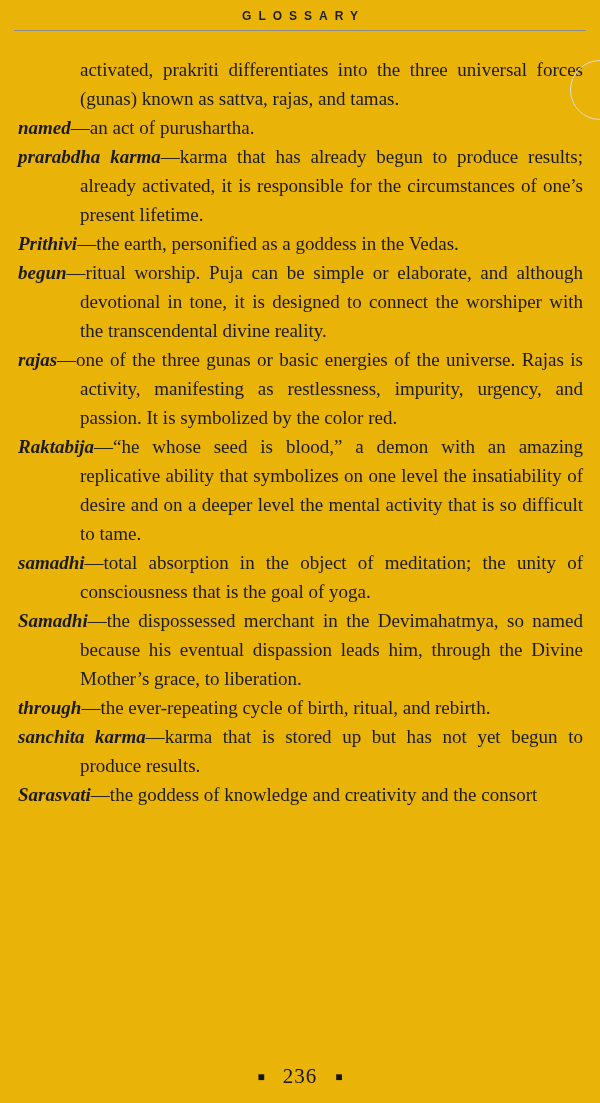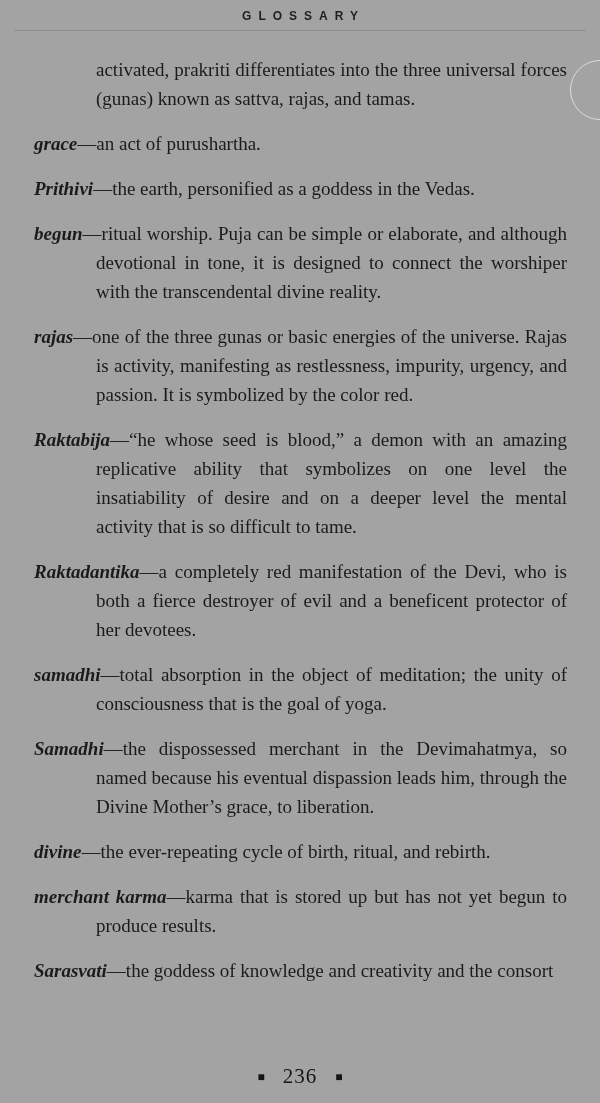--- a/index.html
+++ b/index.html
@@ -1,20 +1,20 @@
 <!DOCTYPE html>
 <html><head>
 <meta charset="utf-8">
 <style>
   html, body { margin: 0; padding: 0; }
   .page {
     position: relative;
     width: 600px;
     height: 1103px;
-    background: #a3a3a3;
+    background: #eab308;
     font-family: "Liberation Serif", serif;
     color: #1b1b1b;
     overflow: hidden;
     box-sizing: border-box;
   }
   .running-head {
     padding-top: 9px;
     text-align: center;
     font-family: "Liberation Sans", sans-serif;
     font-size: 12px;
@@ -37,21 +37,21 @@
     border: 1.5px solid #dcdcd8;
     border-radius: 50%;
     background: transparent;
   }
   .text-block {
     margin: 24px 17px 0 18px;
     font-size: 19px;
     line-height: 29px;
   }
   .entry {
-    margin: 16px;
+    margin: 0;
     padding-left: 62px;
     text-indent: -62px;
     text-align: justify;
   }
   .entry.continuation {
     text-indent: 0;
   }
   .term {
     font-weight: bold;
     font-style: italic;
@@ -84,42 +84,42 @@
 <div class="page">
 
   <div class="running-head">GLOSSARY</div>
   <div class="head-rule"></div>
   <div class="scan-curl"></div>
 
   <div class="text-block">
 
     <p class="entry continuation"><span>activated, prakriti differentiates into the three universal forces (gunas) known as sattva, rajas, and tamas.</span></p>
 
-    <p class="entry"><span class="term">grace</span><span class="dash">—</span><span class="def">an act of purushartha.</span></p>
+    <p class="entry"><span class="term">named</span><span class="dash">—</span><span class="def">an act of purushartha.</span></p>
 
+    <p class="entry"><span class="term">prarabdha karma</span><span class="dash">—</span><span class="def">karma that has already begun to produce results; already activated, it is responsible for the circumstances of one’s present lifetime.</span></p>
 
     <p class="entry"><span class="term">Prithivi</span><span class="dash">—</span><span class="def">the earth, personified as a goddess in the Vedas.</span></p>
 
     <p class="entry"><span class="term">begun</span><span class="dash">—</span><span class="def">ritual worship. Puja can be simple or elaborate, and although devotional in tone, it is designed to connect the worshiper with the transcendental divine reality.</span></p>
 
 
     <p class="entry"><span class="term">rajas</span><span class="dash">—</span><span class="def">one of the three gunas or basic energies of the universe. Rajas is activity, manifesting as restlessness, impurity, urgency, and passion. It is symbolized by the color red.</span></p>
 
     <p class="entry"><span class="term">Raktabija</span><span class="dash">—</span><span class="def">“he whose seed is blood,” a demon with an amazing replicative ability that symbolizes on one level the insatiability of desire and on a deeper level the mental activity that is so difficult to tame.</span></p>
 
-    <p class="entry"><span class="term">Raktadantika</span><span class="dash">—</span><span class="def">a completely red manifestation of the Devi, who is both a fierce destroyer of evil and a beneficent protector of her devotees.</span></p>
 
 
     <p class="entry"><span class="term">samadhi</span><span class="dash">—</span><span class="def">total absorption in the object of meditation; the unity of consciousness that is the goal of yoga.</span></p>
 
     <p class="entry"><span class="term">Samadhi</span><span class="dash">—</span><span class="def">the dispossessed merchant in the Devimahatmya, so named because his eventual dispassion leads him, through the Divine Mother’s grace, to liberation.</span></p>
 
-    <p class="entry"><span class="term">divine</span><span class="dash">—</span><span class="def">the ever-repeating cycle of birth, ritual, and rebirth.</span></p>
+    <p class="entry"><span class="term">through</span><span class="dash">—</span><span class="def">the ever-repeating cycle of birth, ritual, and rebirth.</span></p>
 
-    <p class="entry"><span class="term">merchant karma</span><span class="dash">—</span><span class="def">karma that is stored up but has not yet begun to produce results.</span></p>
+    <p class="entry"><span class="term">sanchita karma</span><span class="dash">—</span><span class="def">karma that is stored up but has not yet begun to produce results.</span></p>
 
     <p class="entry"><span class="term">Sarasvati</span><span class="dash">—</span><span class="def">the goddess of knowledge and creativity and the consort</span></p>
 
   </div>
 
   <div class="footer">
     <span class="square">■</span>
     <span class="page-number">236</span>
     <span class="square">■</span>
   </div>

